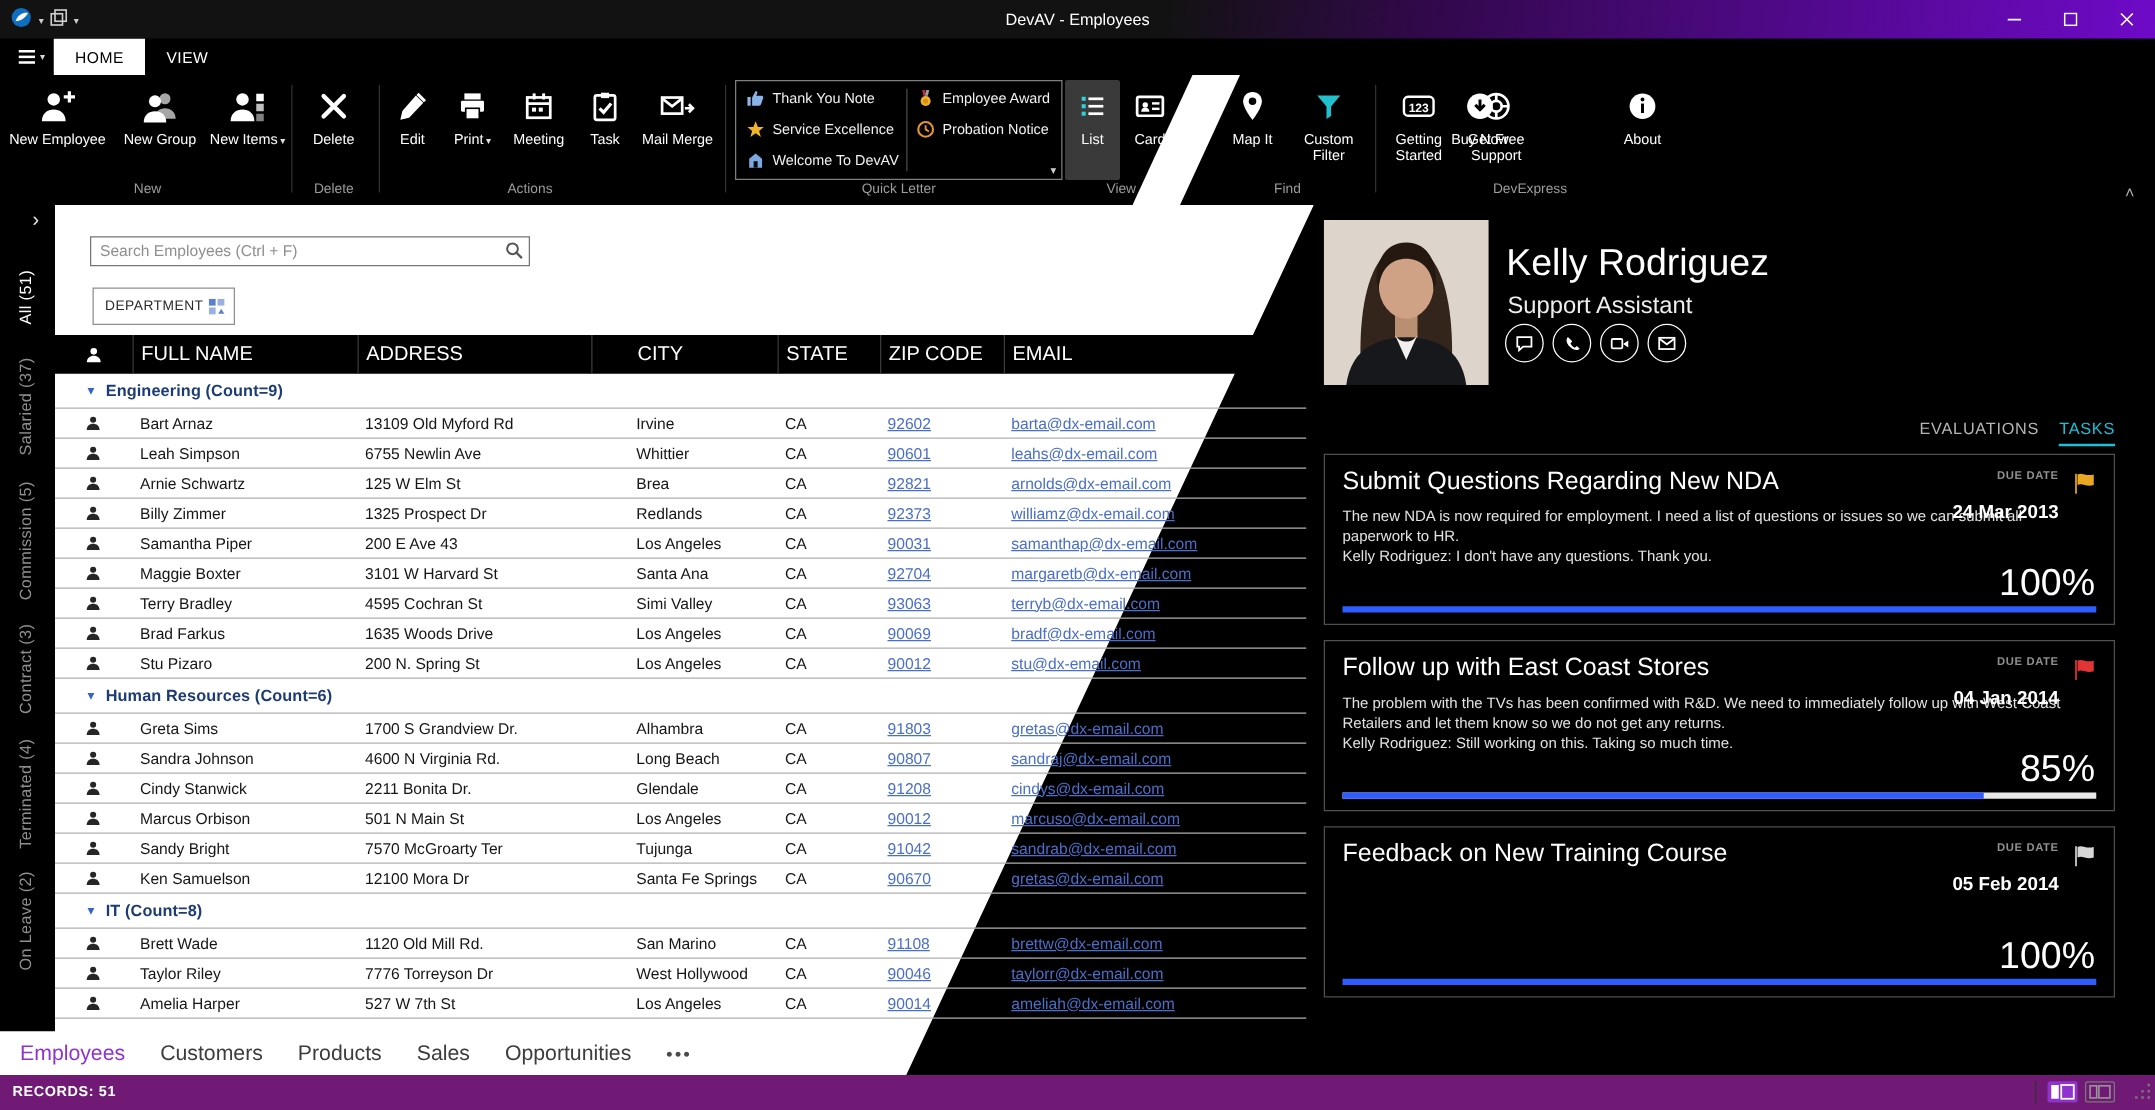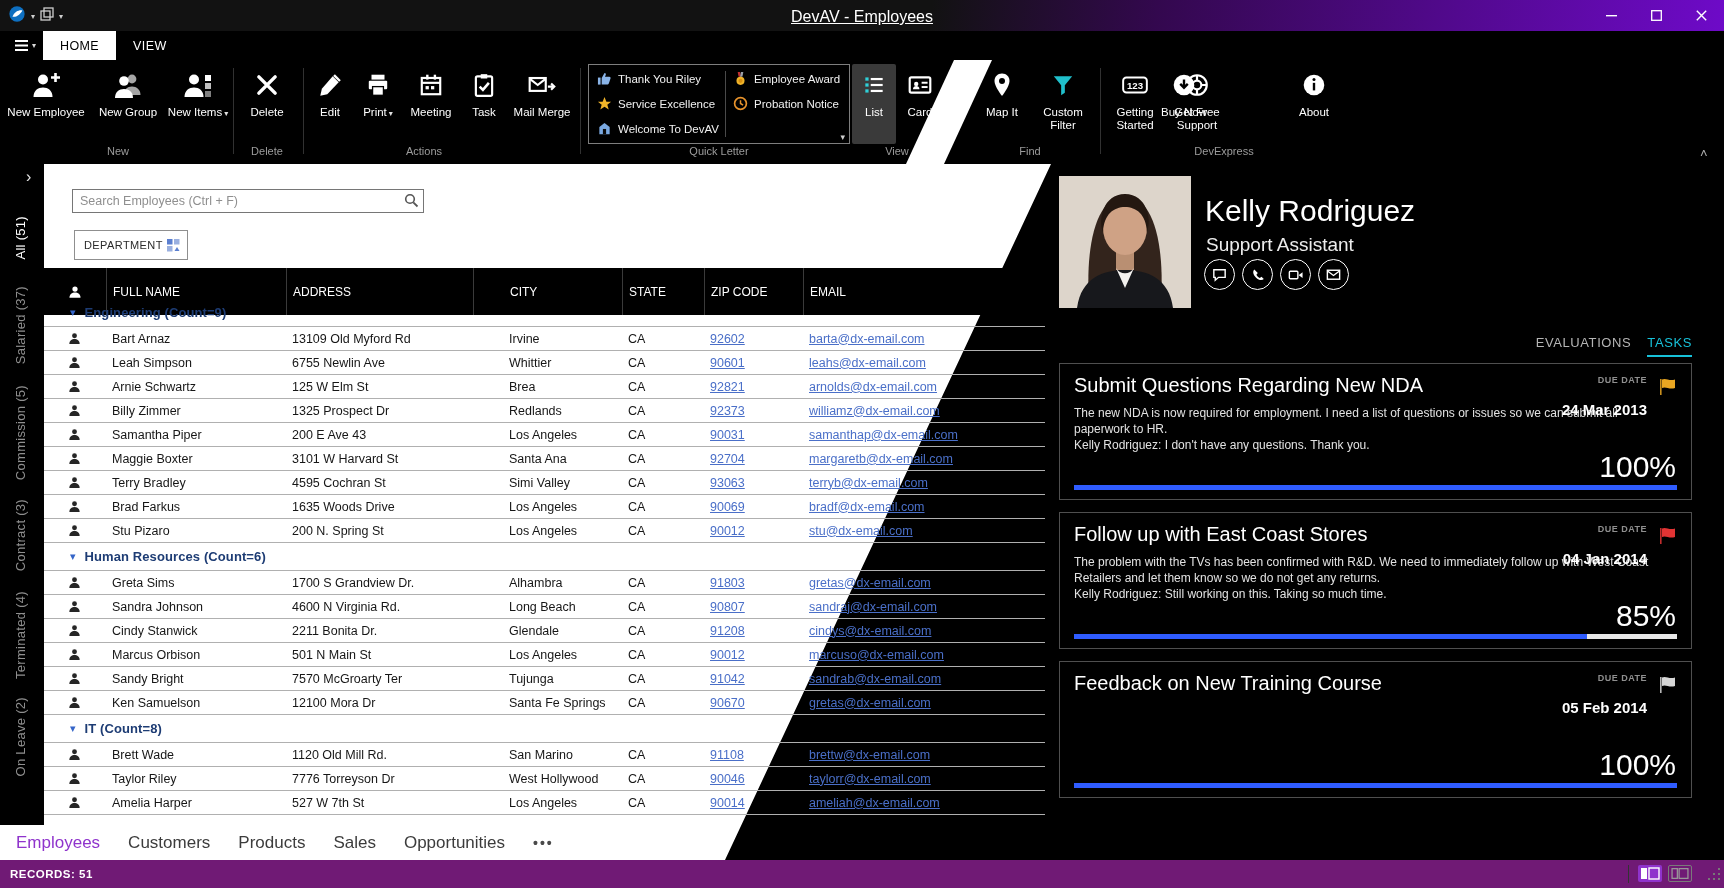--- a/index.html
+++ b/index.html
@@ -5,21 +5,21 @@
   * { margin:0; padding:0; box-sizing:border-box; }
   html,body { background:#2a2a2a; }
   .app { position:relative; width:1724px; height:888px; background:#000; overflow:hidden;
          font-family:"Liberation Sans","DejaVu Sans",sans-serif; -webkit-font-smoothing:antialiased; }
 
   
   .titlebar { position:absolute; left:0; top:0; width:100%; height:31px;
     background:linear-gradient(97deg,#121212 0%,#121212 54%,#33084e 67%,var(--titlebar-purple,#6e0ac8) 100%); }
   .qat { position:absolute; left:8px; top:5px; display:flex; align-items:center; gap:5px; }
   .qat .caret { color:#cfcfcf; font-size:8px; }
-  .title-text { position:absolute; left:0; right:0; top:8px; text-align:center; color:#fff; font-size:16px;text-decoration:underline; }
+  .title-text { position:absolute; left:0; right:0; top:8px; text-align:center; color:#fff; font-size:13px; }
   .win-btns { position:absolute; right:0; top:0; display:flex; height:31px; }
   .win-btn { width:45px; display:flex; align-items:center; justify-content:center; }
 
   
   .menubar { position:absolute; left:0; top:31px; width:100%; height:29px; background:#000; display:flex; align-items:stretch; }
   .app-menu-btn { margin-left:7px; width:36px; display:flex; align-items:center; justify-content:center; gap:3px; }
   .app-menu-btn .caret { color:#d8d8d8; font-size:8px; }
   .rtab { padding:0 17px; display:flex; align-items:center; color:#fff; font-size:12.5px; letter-spacing:.4px; }
   .rtab.active { background:#fff; color:#000; }
 
@@ -55,22 +55,22 @@
   .search-input { width:100%; height:100%; border:1px solid #767676; background:#fff; padding:0 26px 0 7px;
     font-size:12.5px; font-family:inherit; color:#222; outline:none; }
   .search-input::placeholder { color:#8f8f8f; }
   .search-ico { position:absolute; right:5px; top:4px; }
 
   .dept-chip { position:absolute; left:74px; top:66px; width:114px; height:30px; background:#fff;
     border:1px solid #8f8f8f; display:flex; align-items:center; justify-content:space-between;
     padding:0 7px 0 9px; z-index:2; }
   .dept-chip span { font-size:11px; letter-spacing:.4px; color:#2a2a2a; }
 
-  .grid-header { position:absolute; left:44px; top:104px; width:1001px; height:47px; background:#000;
-    display:flex; align-items:stretch; z-index:2; color:#fff; font-size:12px; }
+  .grid-header { position:absolute; left:44px; top:104px; width:1001px; height:31px; background:#000;
+    display:flex; align-items:stretch; z-index:2; color:#fff; font-size:16px; }
   .grid-header .c { display:flex; align-items:center; border-left:1px solid #3a3a3a; }
   .grid-header .c:first-child { border-left:none; }
 
   .grid-rows { position:absolute; left:44px; top:135px; width:1001px; z-index:2; }
   .row { display:flex; align-items:center; border-bottom:1px solid #b0b0b0; }
   .data-row { height:24px; font-size:12.5px; color:#161616; }
   .group-row { height:28px; }
   .group-row .chev { color:#3565c8; font-size:11px; margin-left:26px; }
   .group-row .gtxt { margin-left:9px; font-size:13px; font-weight:700; color:#1d3c74; letter-spacing:.1px; }
   .c { flex:0 0 auto; padding-left:6px; overflow:hidden; white-space:nowrap; }
@@ -277,21 +277,21 @@
     </div>
 
     <div class="rsep" style="left:580px"></div>
 
     <div class="qgallery">
       <div class="qg-item" style="left:8px;top:6px">
         <svg width="15" height="15" viewBox="0 0 16 16">
             <rect x="1" y="7" width="2.8" height="7.5" fill="#8ab4e8"></rect>
             <path d="M5 7.5 L8 2 c1.2 0 1.8 1 1.3 2.2 L8.5 6 h4.6 c1.1 0 1.7 1 1.3 2 l-1.7 5 c-.3 .9 -1 1.4 -1.9 1.4 H5 Z" fill="#8ab4e8"></path>
           </svg>
-        <span>Thank You Riley</span>
+        <span>Thank You Note</span>
       </div>
       <div class="qg-item" style="left:8px;top:31px">
         <svg width="15" height="15" viewBox="0 0 16 16">
             <path d="M8 1 L10 6 L15 6 L11 9.3 L12.5 14.5 L8 11.4 L3.5 14.5 L5 9.3 L1 6 L6 6 Z" fill="#f0b429"></path>
           </svg>
         <span>Service Excellence</span>
       </div>
       <div class="qg-item" style="left:8px;top:56px">
         <svg width="15" height="15" viewBox="0 0 16 16">
             <path d="M2.5 14 V6.5 L8 2 L13.5 6.5 V14 Z" fill="#7aa8e0"></path>

